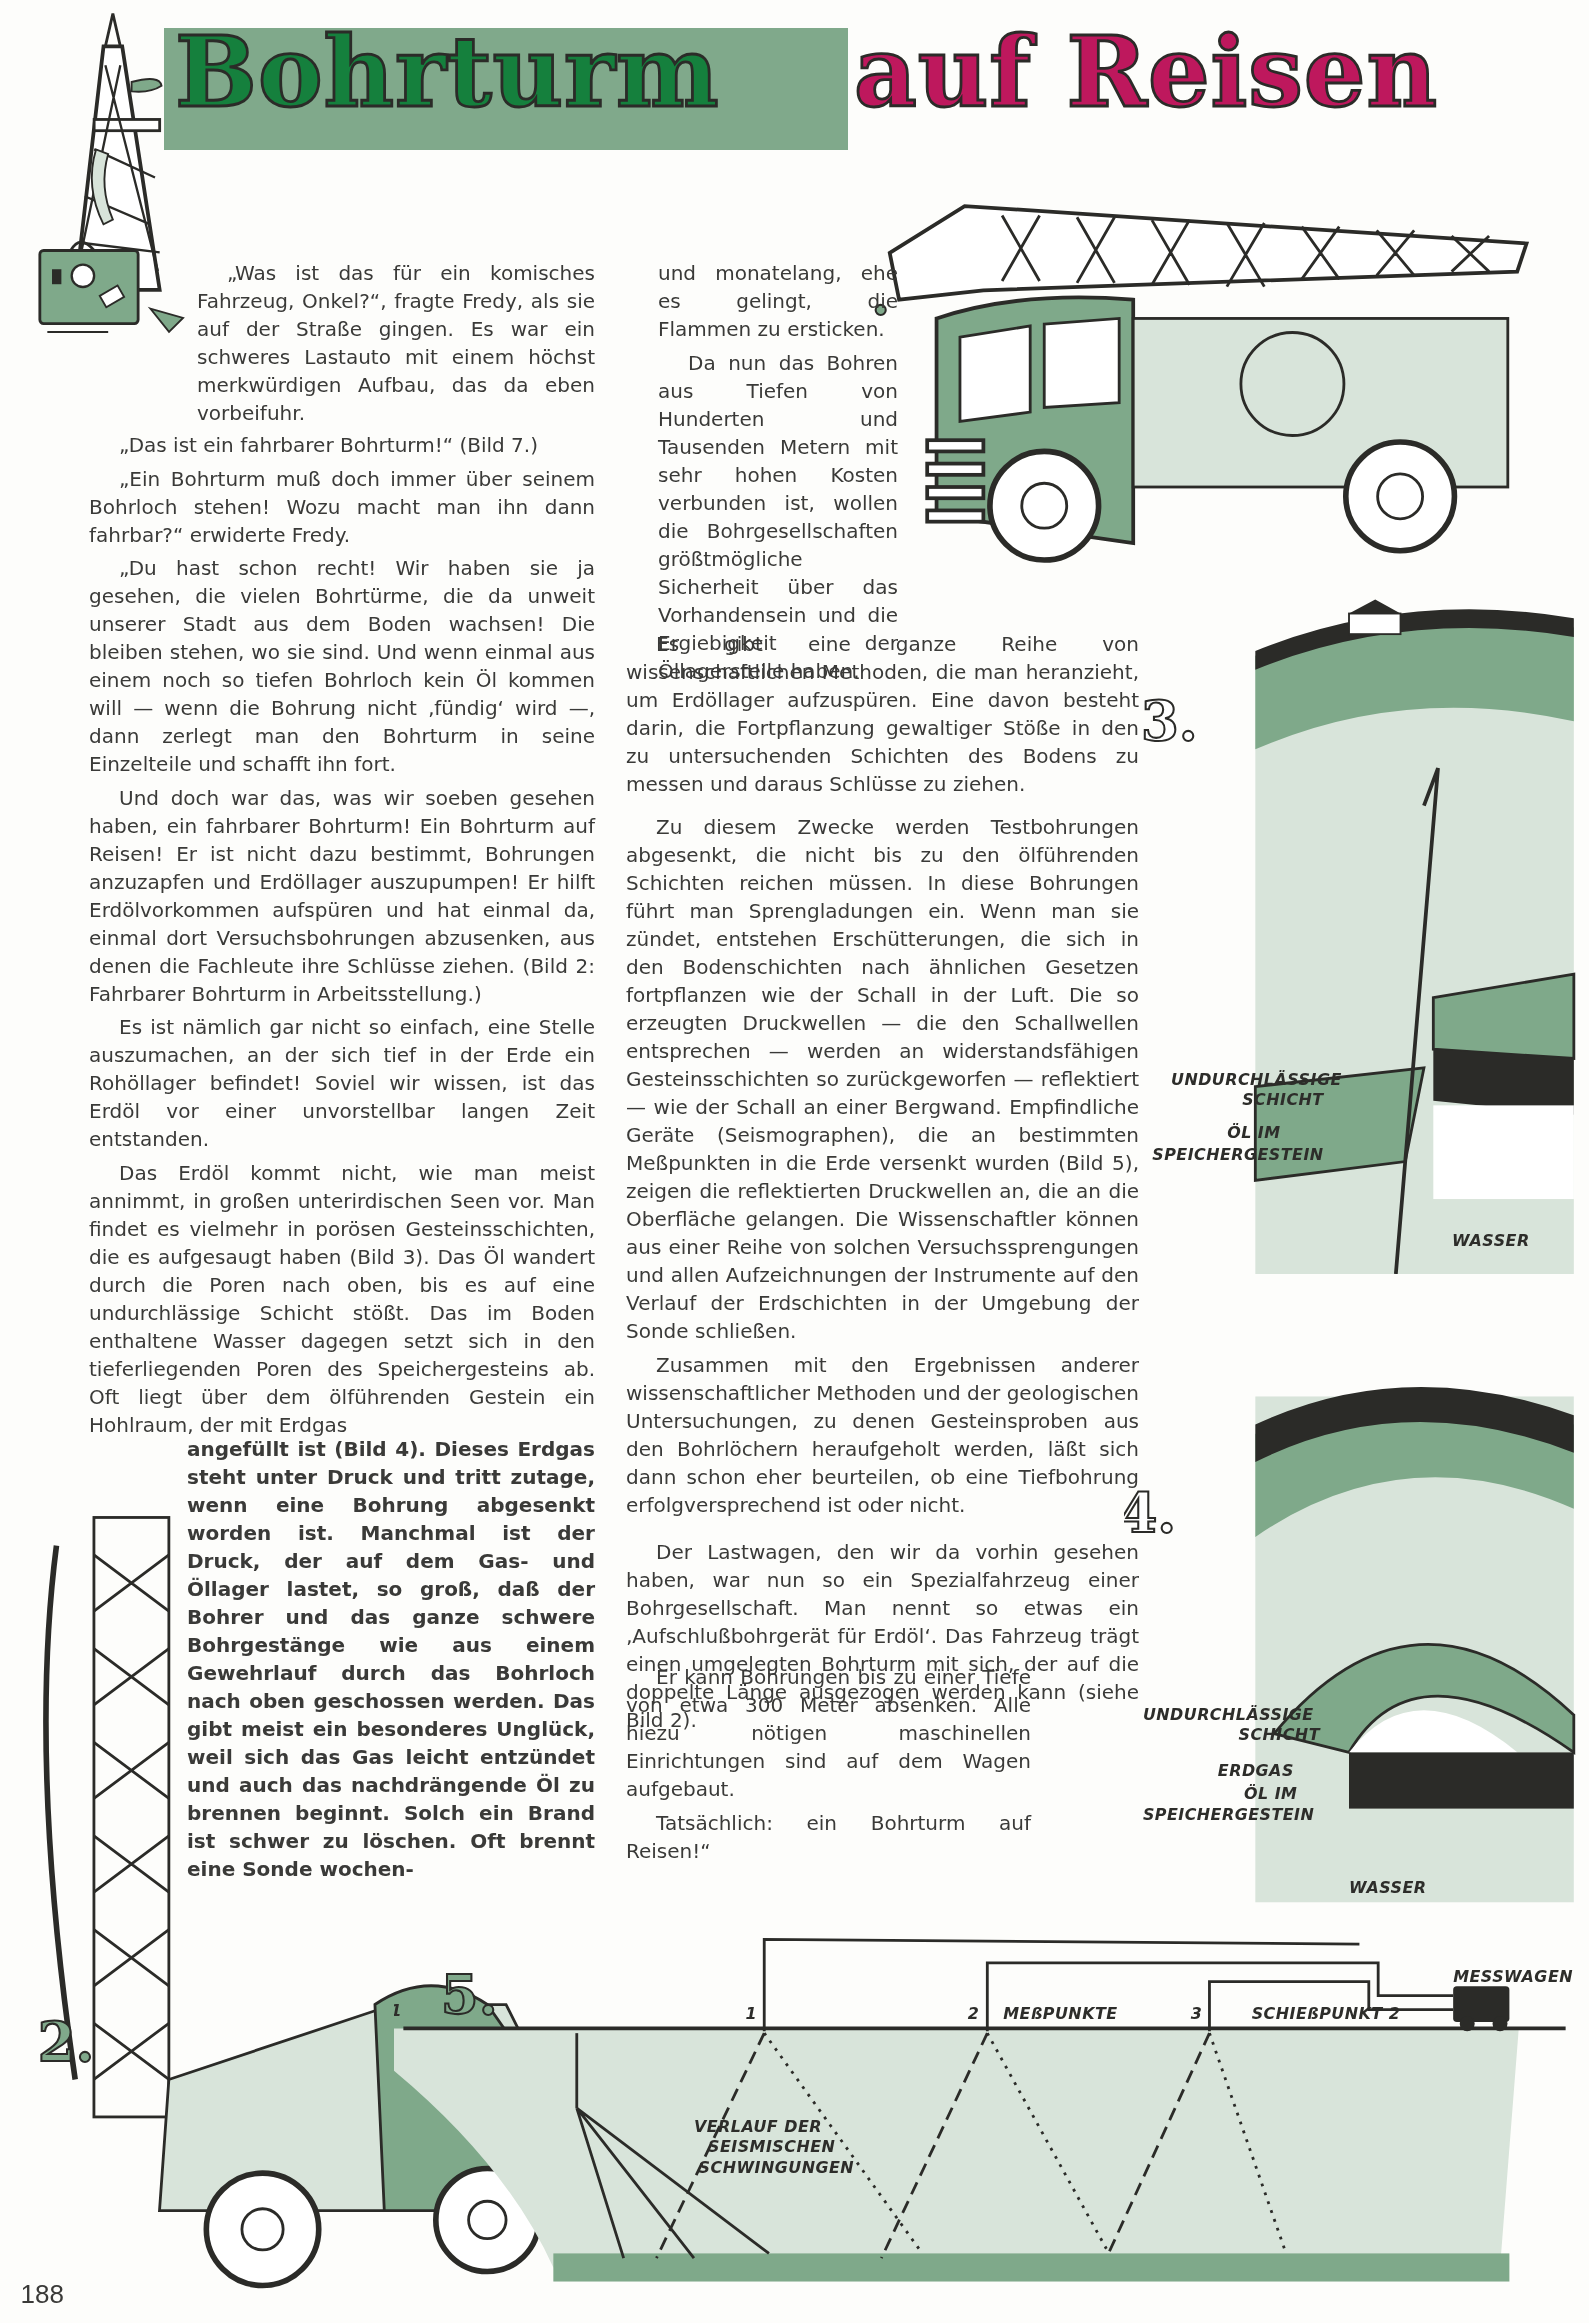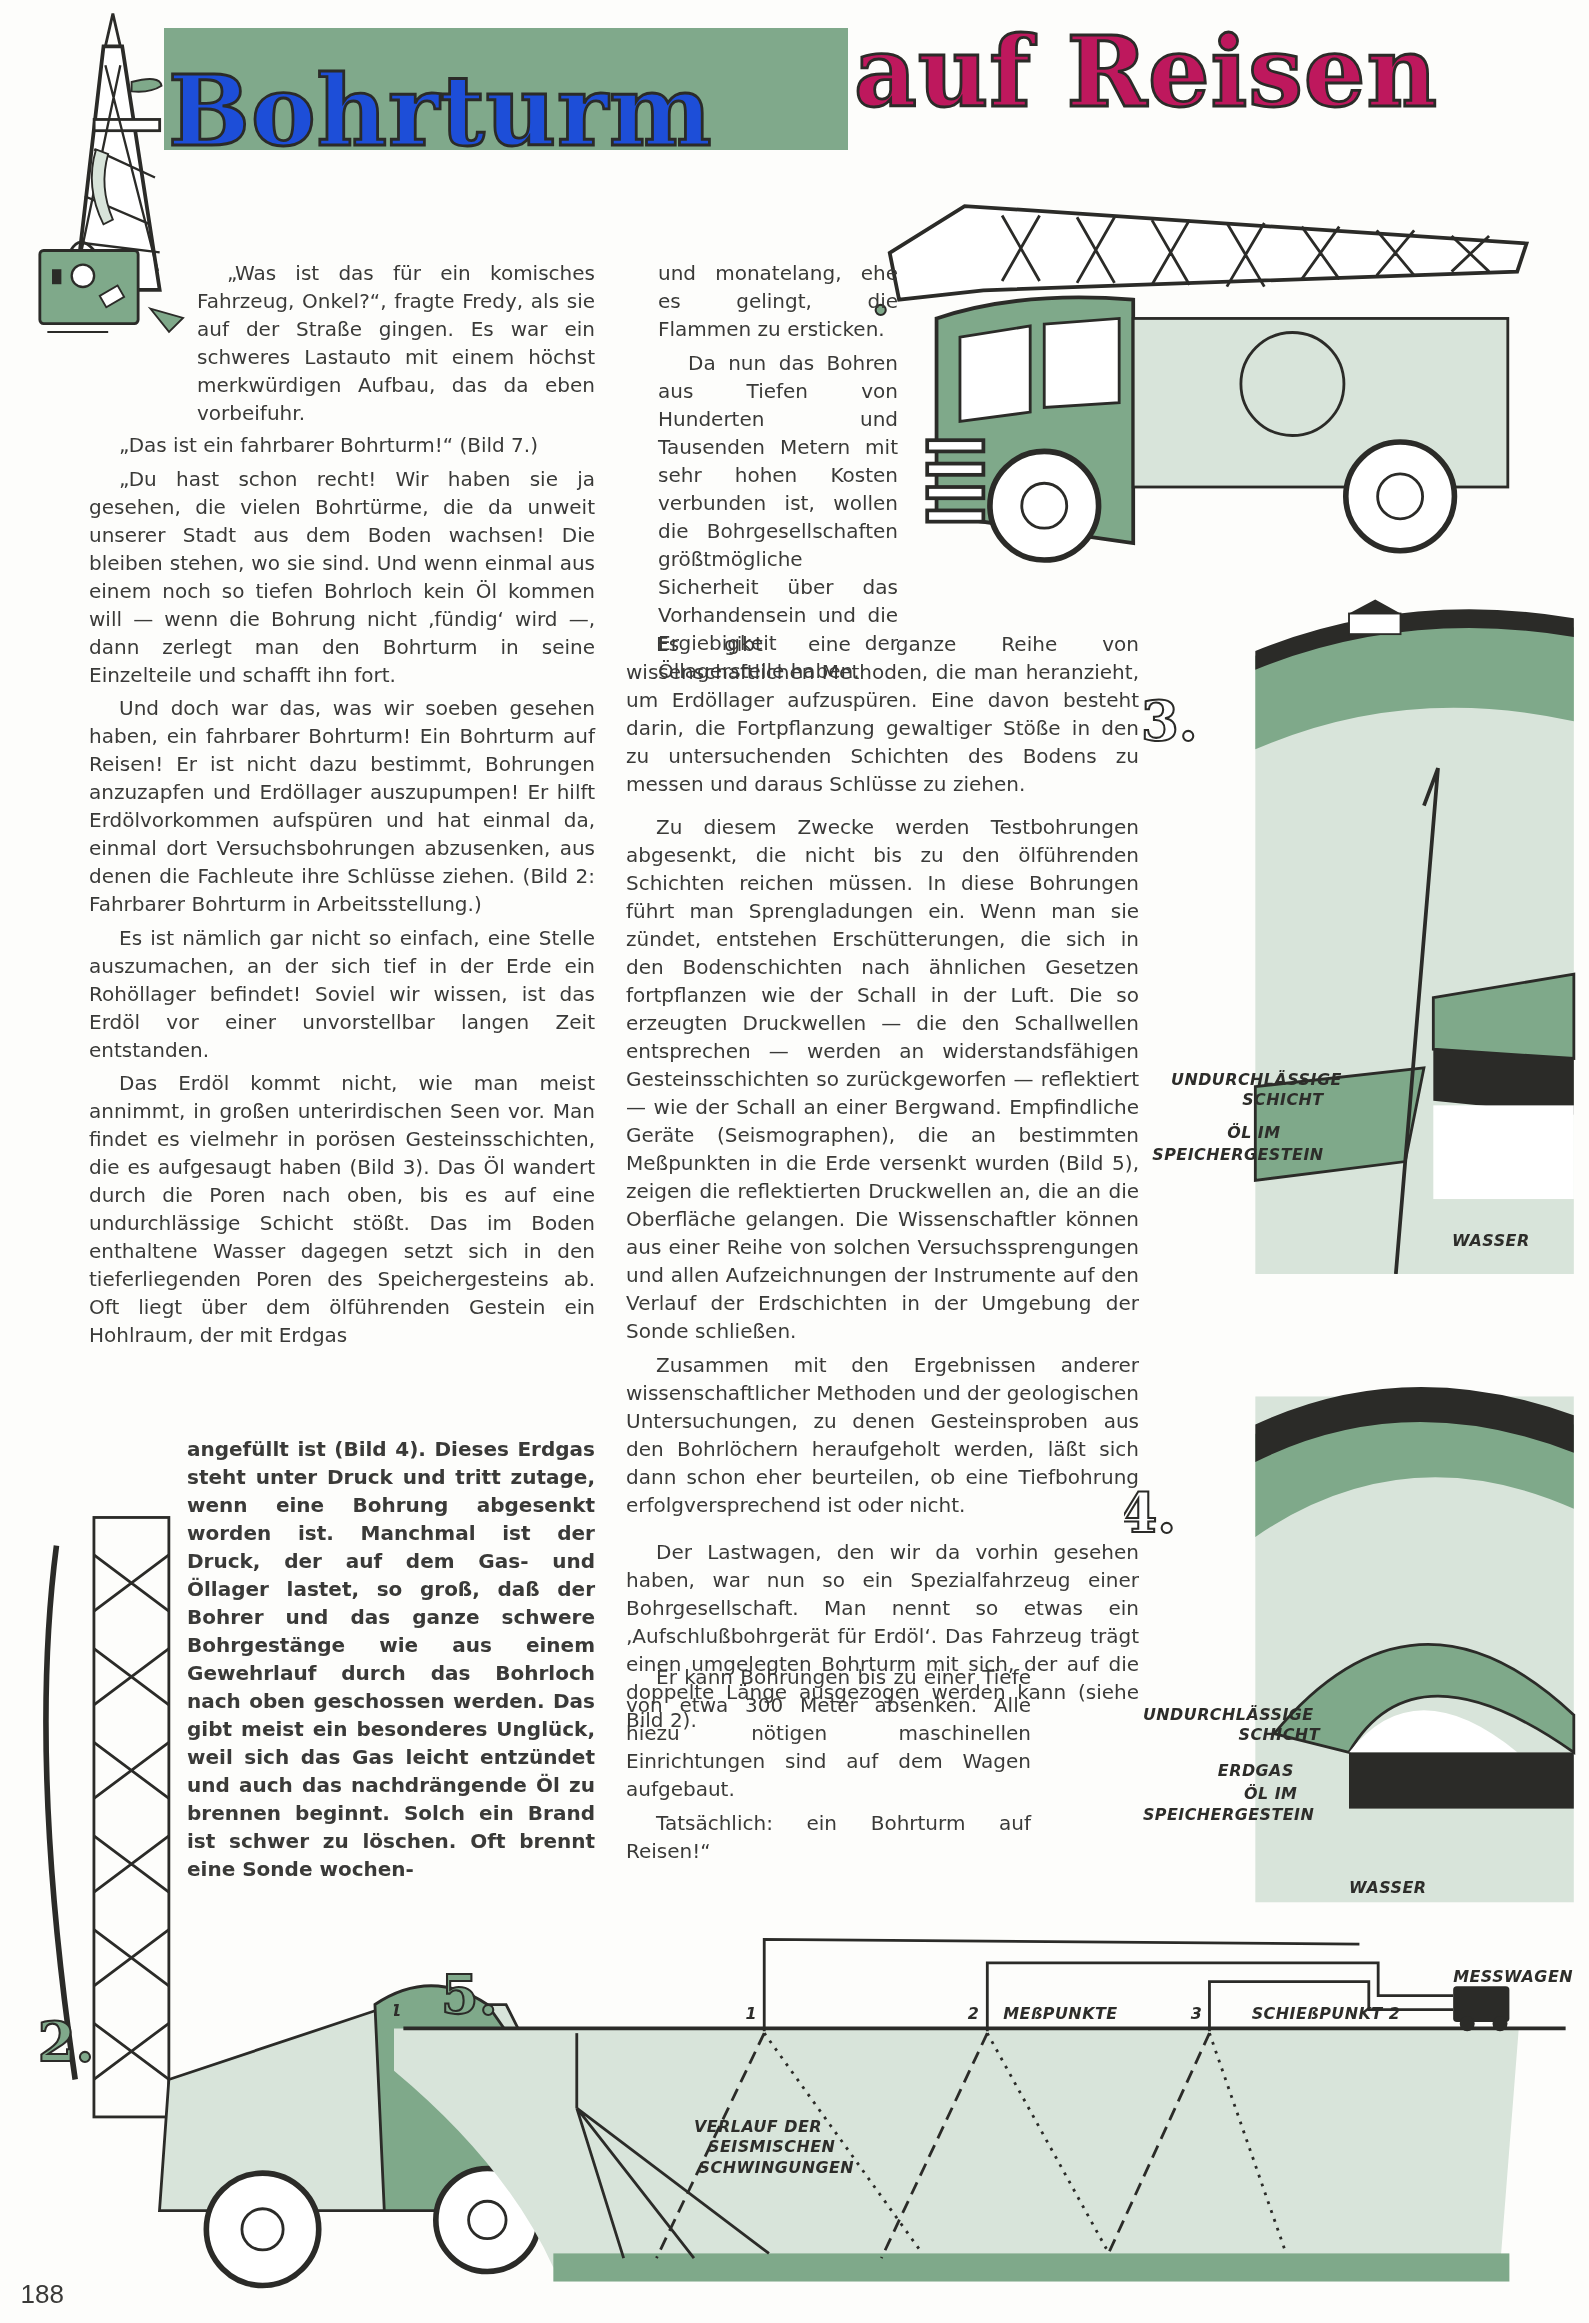--- a/index.html
+++ b/index.html
@@ -5,21 +5,21 @@
   * { box-sizing: border-box; margin: 0; padding: 0; }
   html, body { width: 1589px; height: 2324px; background: #fdfdfb; overflow: hidden; }
   body { position: relative; font-family: "DejaVu Sans", sans-serif; color: #3a3a38; }
 
   .green { fill: #7fa98a; }
   .lightgreen { fill: #d8e4da; }
 
   
   .title-box { position: absolute; left: 164px; top: 28px; width: 684px; height: 122px; background: #80a98b; }
   .title { position: absolute; top: 20.6px; font-family: "DejaVu Serif", serif; font-weight: bold; font-size: 97px; line-height: 103px; letter-spacing: 0.9px; }
-  .title-1 { left: 168px; color: #1d4ed8; margin-top: 39px; -webkit-text-stroke: 2.8px #2b2b28; }
+  .title-1 { left: 175px; color: #15803d; -webkit-text-stroke: 2.8px #2b2b28; }
   .title-2 { left: 854px; color: #be185d; -webkit-text-stroke: 2.8px #2b2b28; }
 
   
   .col { position: absolute; font-size: 20px; line-height: 28px; text-align: justify; hyphens: manual; }
   .col p { text-indent: 1.5em; margin-bottom: 5.6px; }
   .col p.noindent { text-indent: 0; }
   .col-left-a { left: 197px; top: 259px; width: 398px; }
   .col-left-b { left: 89px; top: 450px; width: 506px; }
   .col-left-c { left: 187px; top: 1435px; width: 408px; font-weight: bold; }
   .col-mid-a { left: 658px; top: 259px; width: 240px; }
@@ -165,20 +165,21 @@
   <text x="320" y="215" class="label" font-size="16">VERLAUF DER</text>
   <text x="335" y="237" class="label" font-size="16">SEISMISCHEN</text>
   <text x="325" y="259" class="label" font-size="16">SCHWINGUNGEN</text>
 </svg>
 
 <div class="col col-left-a">
   <p>„Was ist das für ein komisches Fahrzeug, Onkel?“, fragte Fredy, als sie auf der Straße gingen. Es war ein schweres Lastauto mit einem höchst merkwürdigen Aufbau, das da eben vorbeifuhr.</p>
 </div>
 <div class="col col-left-b" style="top:431px">
   <p>„Das ist ein fahrbarer Bohrturm!“ (Bild 7.)</p>
+  <p>„Ein Bohrturm muß doch immer über seinem Bohrloch stehen! Wozu macht man ihn dann fahrbar?“ erwiderte Fredy.</p>
   <p>„Du hast schon recht! Wir haben sie ja gesehen, die vielen Bohrtürme, die da unweit unserer Stadt aus dem Boden wachsen! Die bleiben stehen, wo sie sind. Und wenn einmal aus einem noch so tiefen Bohrloch kein Öl kommen will — wenn die Bohrung nicht ‚fündig‘ wird —, dann zerlegt man den Bohrturm in seine Einzelteile und schafft ihn fort.</p>
   <p>Und doch war das, was wir soeben gesehen haben, ein fahrbarer Bohrturm! Ein Bohrturm auf Reisen! Er ist nicht dazu bestimmt, Bohrungen anzuzapfen und Erdöllager auszupumpen! Er hilft Erdölvorkommen aufspüren und hat einmal da, einmal dort Versuchsbohrungen abzusenken, aus denen die Fachleute ihre Schlüsse ziehen. (Bild 2: Fahrbarer Bohrturm in Arbeitsstellung.)</p>
   <p>Es ist nämlich gar nicht so einfach, eine Stelle auszumachen, an der sich tief in der Erde ein Rohöllager befindet! Soviel wir wissen, ist das Erdöl vor einer unvorstellbar langen Zeit entstanden.</p>
   <p>Das Erdöl kommt nicht, wie man meist annimmt, in großen unterirdischen Seen vor. Man findet es vielmehr in porösen Gesteinsschichten, die es aufgesaugt haben (Bild 3). Das Öl wandert durch die Poren nach oben, bis es auf eine undurchlässige Schicht stößt. Das im Boden enthaltene Wasser dagegen setzt sich in den tieferliegenden Poren des Speichergesteins ab. Oft liegt über dem ölführenden Gestein ein Hohlraum, der mit Erdgas</p>
 </div>
 <div class="col col-left-c">
   <p class="noindent">angefüllt ist (Bild 4). Dieses Erdgas steht unter Druck und tritt zutage, wenn eine Bohrung abgesenkt worden ist. Manchmal ist der Druck, der auf dem Gas- und Öllager lastet, so groß, daß der Bohrer und das ganze schwere Bohrgestänge wie aus einem Gewehrlauf durch das Bohrloch nach oben geschossen werden. Das gibt meist ein besonderes Unglück, weil sich das Gas leicht entzündet und auch das nachdrängende Öl zu brennen beginnt. Solch ein Brand ist schwer zu löschen. Oft brennt eine Sonde wochen-</p>
 </div>
 
 <div class="col col-mid-a">

